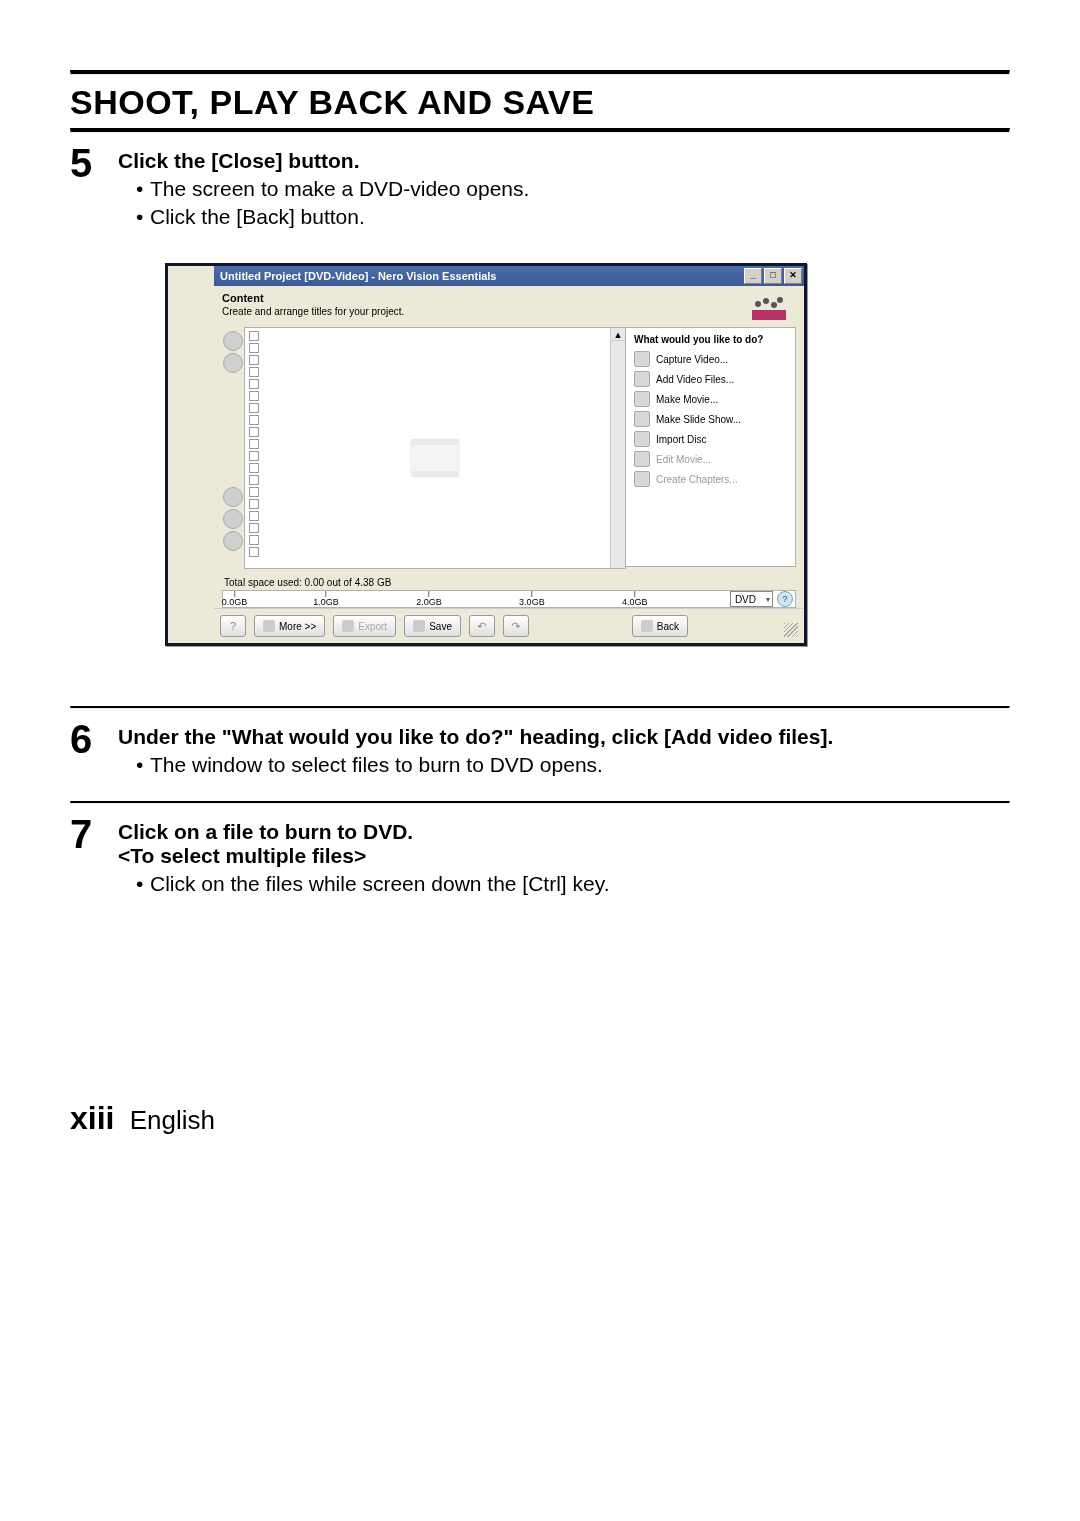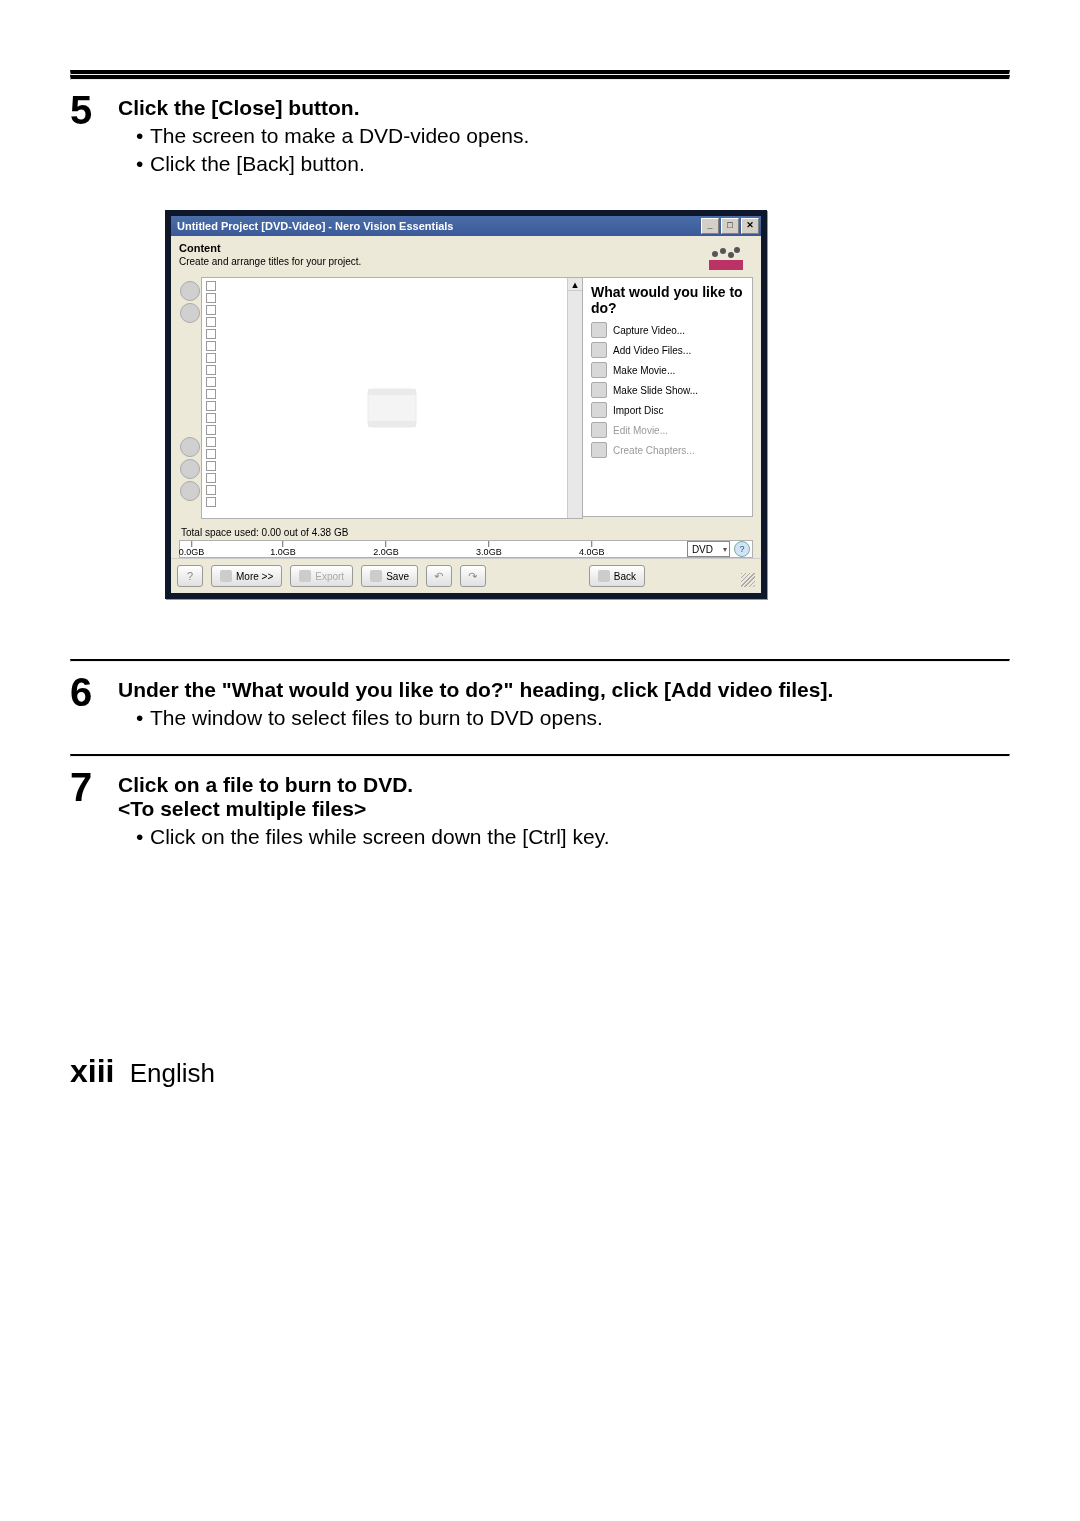--- a/index.html
+++ b/index.html
@@ -62,26 +62,27 @@
   .sub-heading {
     font-weight: bold;
   }
 
   
   .screenshot-wrap {
     margin: 30px 0 60px 95px;
   }
   .win {
     width: 590px;
-    border: 6px solid #0f172a;
+    border: 3px solid #0f172a;
     background: #ece9d8;
     font-family: Tahoma, Arial, sans-serif;
     font-size: 11px;
     color: #000;
     box-shadow: 1px 1px 0 #999;
+    padding-left: 46px;
   }
   .titlebar {
     background: linear-gradient(#4a6ea9, #3b5998);
     color: #fff;
     display: flex;
     align-items: center;
     height: 20px;
     padding: 0 2px 0 6px;
     font-weight: bold;
   }
@@ -194,21 +195,21 @@
     width: 170px;
     background: #fff;
     border: 1px solid #b0b0b0;
     border-left: none;
     height: 240px;
     padding: 6px 8px;
     box-sizing: border-box;
   }
   .right-panel .heading {
     font-weight: bold;
-    font-size: 14px;
+    font-size: 10px;
     margin-bottom: 6px;
   }
   .action-item {
     display: flex;
     align-items: center;
     gap: 6px;
     margin: 4px 0;
     font-size: 10px;
   }
   .action-item.disabled { color: #999; }
@@ -339,20 +340,21 @@
     font-weight: bold;
     font-size: 32px;
     margin-right: 8px;
   }
 </style>
 </head>
 <body>
 
 <div class="page">
   <hr class="rule-thick">
+  <h1 class="page-title">SHOOT, PLAY BACK AND SAVE</h1>
   <hr class="rule-thick">
 
   <div class="step">
     <div class="step-num">5</div>
     <div class="step-body">
       <span class="bold">Click the [Close] button.</span>
       <ul>
         <li>The screen to make a DVD-video opens.</li>
       </ul>
       <ul>

